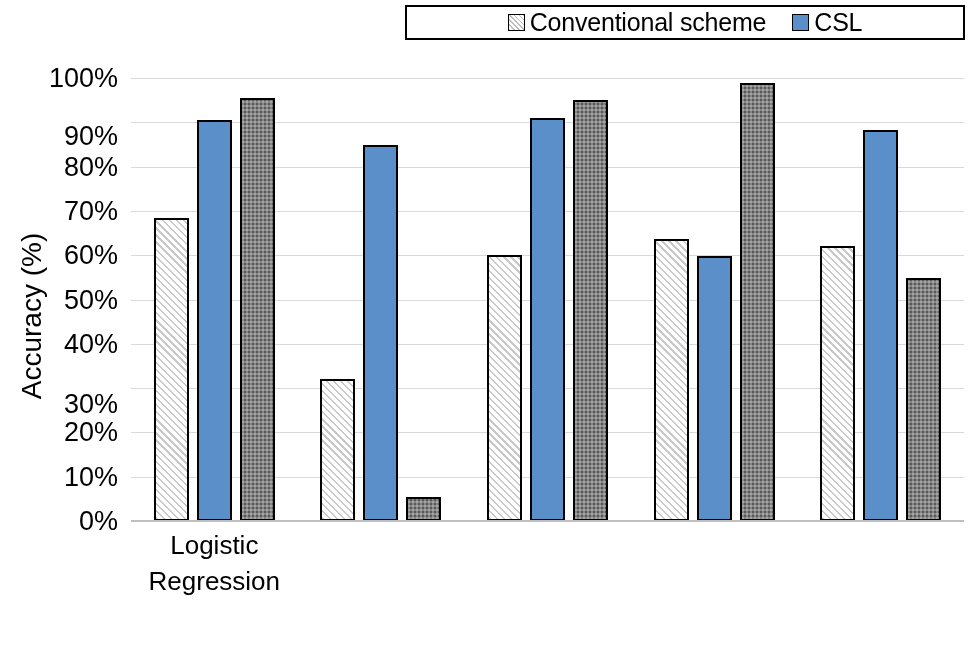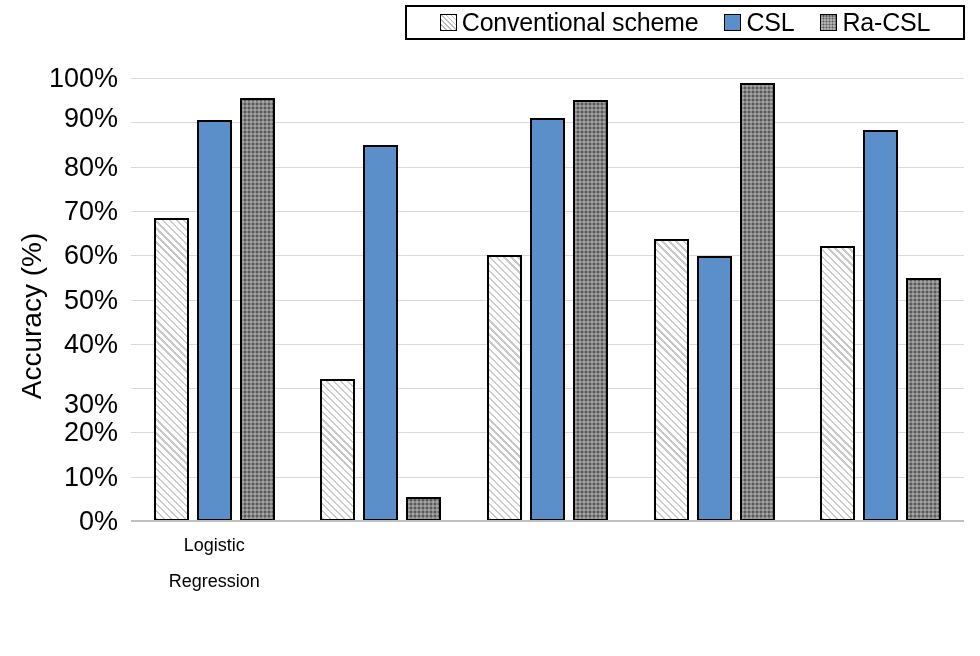--- a/index.html
+++ b/index.html
@@ -153,21 +153,21 @@
     position: absolute;
     left: 131px;
     top: 527px;
     width: 833px;
     height: 80px;
   }
   .x-cat-label {
     position: absolute;
     top: 0;
     text-align: center;
-    font-size: 18px;
+    font-size: 26px;
     line-height: 36px;
     color: #000000;
   }
   #x-axis-title {
     position: absolute;
     left: 0;
     top: 612px;
     width: 980px;
     text-align: center;
     font-size: 28px;
@@ -181,31 +181,27 @@
 
   <div id="legend">
     <div class="legend-entry">
       <span class="legend-swatch sw-conventional"></span>
       <span class="legend-label">Conventional scheme</span>
     </div>
     <div class="legend-entry">
       <span class="legend-swatch sw-csl"></span>
       <span class="legend-label">CSL</span>
     </div>
-    <div class="legend-entry">
-      <span class="legend-swatch sw-racsl"></span>
-      <span class="legend-label">Ra-CSL</span>
-    </div>
   </div>
 
   <div id="y-axis-title">Accuracy (%)</div>
 
   <div id="y-ticks">
       <div class="y-tick-label" style="top: 0px;">100%</div>
-      <div class="y-tick-label" style="top: 40px; text-align: right;">90%</div>
+      <div class="y-tick-label" style="top: 58px; text-align: right;">90%</div>
       <div class="y-tick-label" style="top: 88.6px;">80%</div>
       <div class="y-tick-label" style="top: 132.9px;">70%</div>
       <div class="y-tick-label" style="top: 177.2px;">60%</div>
       <div class="y-tick-label" style="top: 221.5px; text-align: right;">50%</div>
       <div class="y-tick-label" style="top: 265.8px;">40%</div>
       <div class="y-tick-label" style="top: 326px;">30%</div>
       <div class="y-tick-label" style="top: 354.4px;">20%</div>
       <div class="y-tick-label" style="top: 398.7px;">10%</div>
       <div class="y-tick-label" style="top: 443px;">0%</div>
     </div>

